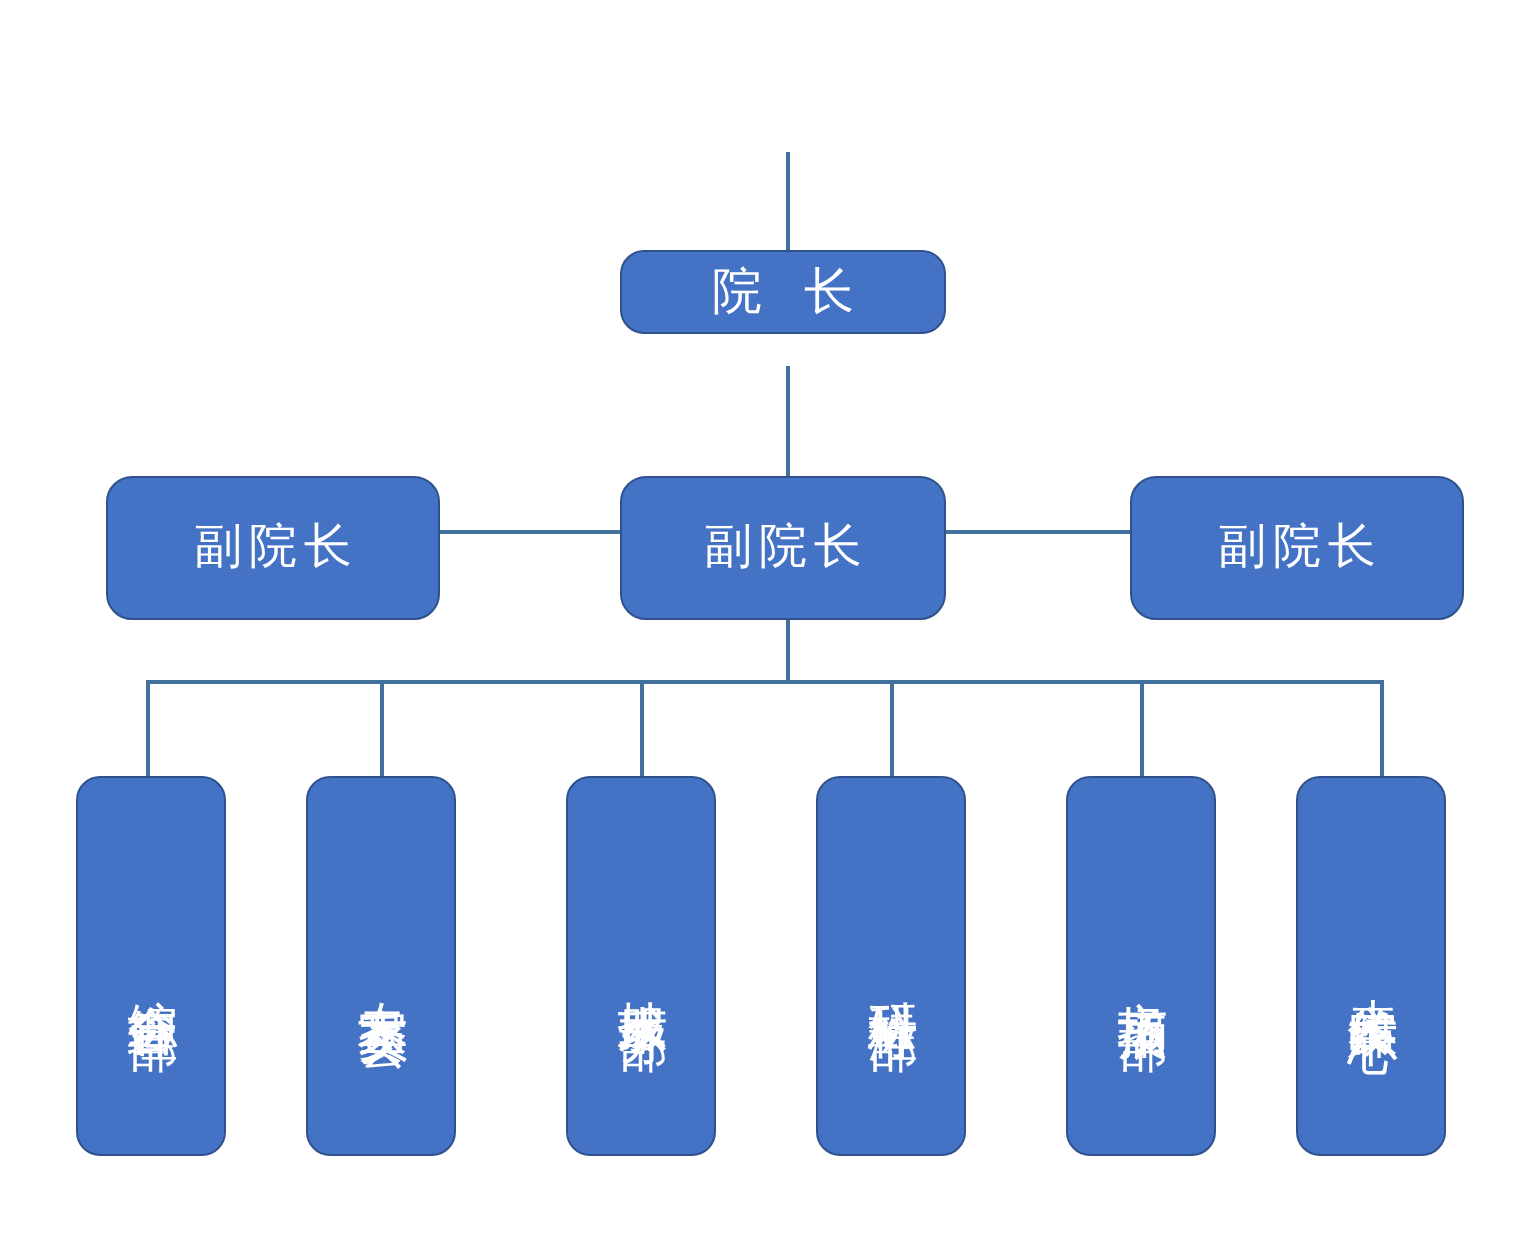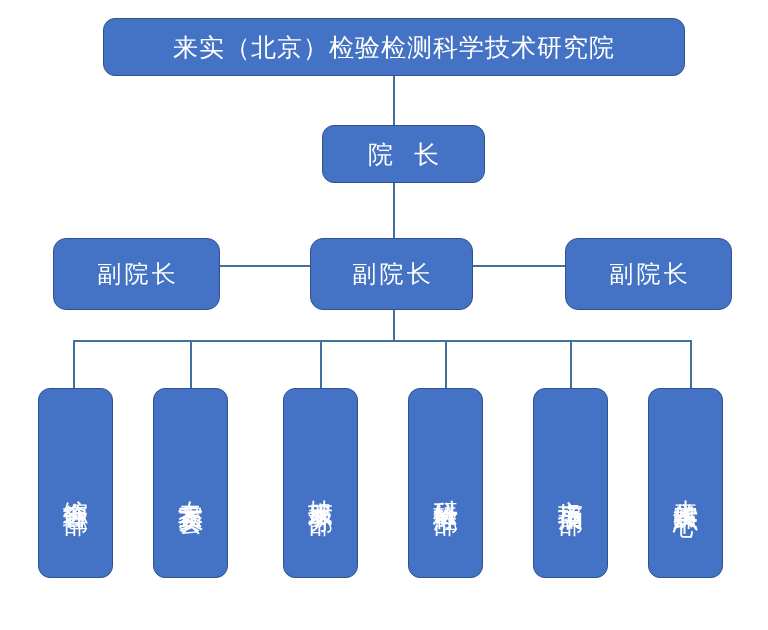--- a/index.html
+++ b/index.html
@@ -34,24 +34,24 @@
   }
   .node.root {
     left: 103px;
     top: 18px;
     width: 582px;
     height: 58px;
     font-size: 25px;
     border-radius: 12px;
   }
   .node.director {
-    left: 322px;
+    left: 310px;
     top: 125px;
     width: 163px;
-    height: 58px;
+    height: 42px;
     font-size: 25px;
     letter-spacing: 0.28em;
     text-indent: 0.28em;
     border-radius: 12px;
   }
   .node.deputy {
     top: 238px;
     width: 167px;
     height: 72px;
     font-size: 24px;
@@ -98,21 +98,20 @@
 
   <div class="line h" style="left:73px; top:340px; width:619px;"></div>
 
   <div class="line v" style="left:73px; top:340px; height:48px;"></div>
   <div class="line v" style="left:190px; top:340px; height:48px;"></div>
   <div class="line v" style="left:320px; top:340px; height:48px;"></div>
   <div class="line v" style="left:445px; top:340px; height:48px;"></div>
   <div class="line v" style="left:570px; top:340px; height:48px;"></div>
   <div class="line v" style="left:690px; top:340px; height:48px;"></div>
 
-  <div class="node root">来实（北京）检验检测科学技术研究院</div>
 
   <div class="node director">院 长</div>
 
   <div class="node deputy deputy-left">副院长</div>
   <div class="node deputy deputy-mid">副院长</div>
   <div class="node deputy deputy-right">副院长</div>
 
   <div class="node dept" style="left:38px;">综合管理部</div>
   <div class="node dept" style="left:153px;">专家委员会</div>
   <div class="node dept" style="left:283px;">技术服务部</div>

